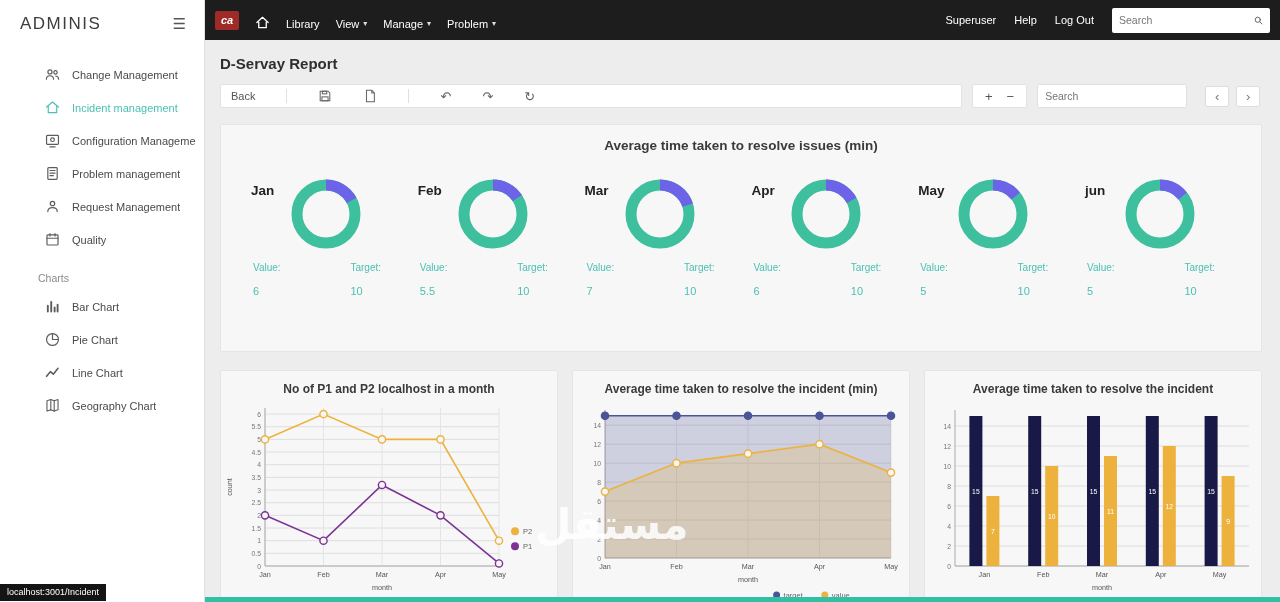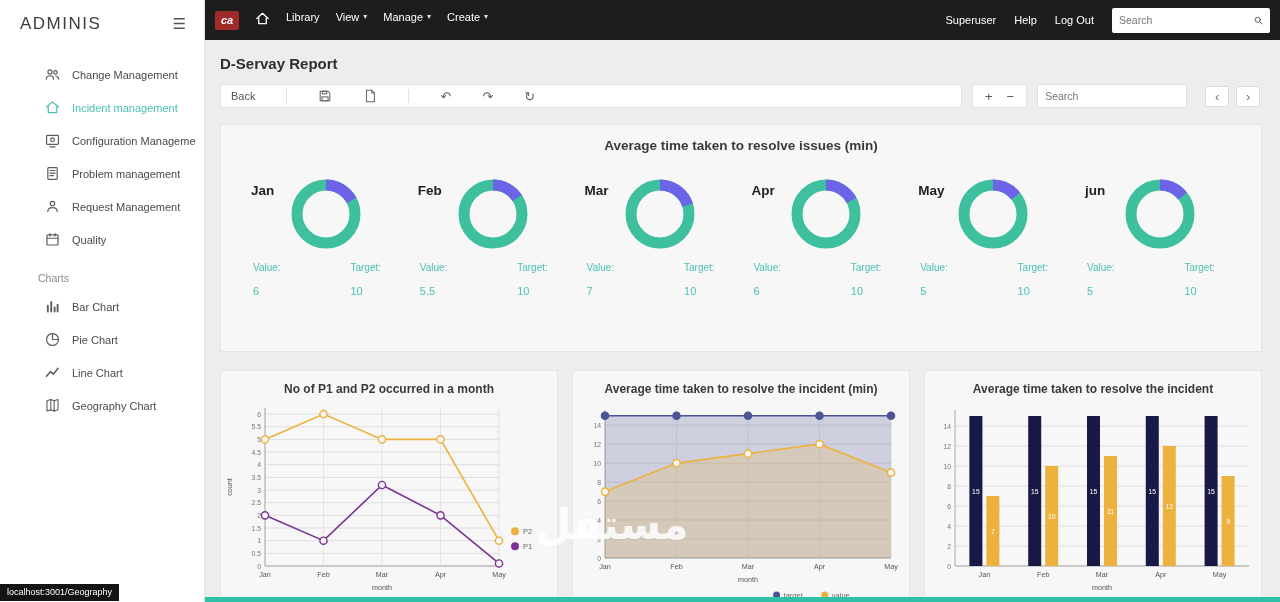--- a/index.html
+++ b/index.html
@@ -16,21 +16,21 @@
   .side-nav { margin-top:14px; }
   .side-item { display:flex; align-items:center; gap:11px; padding:8px 6px 8px 44px; font-size:11px; color:#4a4a4a; cursor:pointer; }
   .side-item svg { flex:0 0 auto; color:#5c5c5c; }
   .side-item.active { color:#4cc0b4; }
   .side-item.active svg { color:#4cc0b4; }
   .side-item span.lbl { white-space:nowrap; overflow:hidden; }
   .section-label { padding:16px 0 6px 38px; font-size:10.5px; color:#8a8a8a; }
 
   
   .navbar { position:absolute; left:205px; top:0; width:1075px; height:40px; background:#1d1d1d; display:flex; align-items:center; padding:0 10px; z-index:6; }
-  .nav-left { display:flex; align-items:flex-start; gap:16px; }
+  .nav-left { display:flex; align-items:flex-end; gap:16px; }
   .ca-logo { width:24px; height:19px; background:#9e2b27; border-radius:2px; color:#fff; font-weight:bold; font-style:italic; font-size:11px; display:flex; align-items:center; justify-content:center; }
   .nav-item { color:#fff; font-size:11px; display:flex; align-items:center; gap:4px; cursor:pointer; }
   .nav-item .caret { font-size:8px; color:#ddd; }
   .nav-right { margin-left:auto; display:flex; align-items:center; gap:18px; }
   .nav-search { width:158px; height:25px; background:#fff; border-radius:2px; display:flex; align-items:center; padding:0 7px; }
   .nav-search input { border:none; outline:none; flex:1; font-size:10.5px; color:#444; background:transparent; }
 
   
   .content { position:absolute; left:205px; top:40px; width:1075px; height:562px; background:#ededed; overflow:hidden; }
   .page-title { position:absolute; left:15px; top:15px; font-size:15px; font-weight:bold; color:#2e2e2e; }
@@ -175,21 +175,21 @@
         </span>
       <span class="nav-item">
           <span>View</span>
           <span class="caret">▾</span>
         </span>
       <span class="nav-item">
           <span>Manage</span>
           <span class="caret">▾</span>
         </span>
       <span class="nav-item">
-          <span>Create</span>
+          <span>Problem</span>
           <span class="caret">▾</span>
         </span>
     </div>
     <div class="nav-right">
       <span class="nav-item">
           <span>Superuser</span>
         </span>
       <span class="nav-item">
           <span>Help</span>
         </span>
@@ -357,21 +357,21 @@
                 <span class="s-lbl">Target:</span>
                 <span class="s-val">10</span>
               </span>
           </div>
         </div>
 
       </div>
     </section>
 
     <section class="card chart-card" id="card-line">
-      <div class="card-title">No of P1 and P2 occurred in a month</div>
+      <div class="card-title">No of P1 and P2 localhost in a month</div>
       <svg width="332" height="204">
           <line x1="42" y1="168" x2="276" y2="168" stroke="#dedede" stroke-width="1"></line>
           <text x="38" y="170.5" text-anchor="end" font-size="6.8" fill="#777">0</text>
           <line x1="42" y1="155.3397435897436" x2="276" y2="155.3397435897436" stroke="#dedede" stroke-width="1"></line>
           <text x="38" y="157.8397435897436" text-anchor="end" font-size="6.8" fill="#777">0.5</text>
           <line x1="42" y1="142.67948717948718" x2="276" y2="142.67948717948718" stroke="#dedede" stroke-width="1"></line>
           <text x="38" y="145.17948717948718" text-anchor="end" font-size="6.8" fill="#777">1</text>
           <line x1="42" y1="130.01923076923077" x2="276" y2="130.01923076923077" stroke="#dedede" stroke-width="1"></line>
           <text x="38" y="132.51923076923077" text-anchor="end" font-size="6.8" fill="#777">1.5</text>
           <line x1="42" y1="117.35897435897436" x2="276" y2="117.35897435897436" stroke="#dedede" stroke-width="1"></line>
@@ -526,15 +526,15 @@
           <rect x="294.6" y="78.00000000000001" width="13" height="89.99999999999999" fill="#edb23d"></rect>
           <text x="301.1" y="125.5" text-anchor="middle" font-size="6.8" fill="#fff">9</text>
         </svg>
     </section>
 
     <div class="watermark">
       <div class="ar">مستقل</div>
     </div>
   </main>
 
-  <div class="status-chip">localhost:3001/Geography</div>
+  <div class="status-chip">localhost:3001/Incident</div>
   <div class="hscroll"></div>
 </div>
 
 </body></html>

